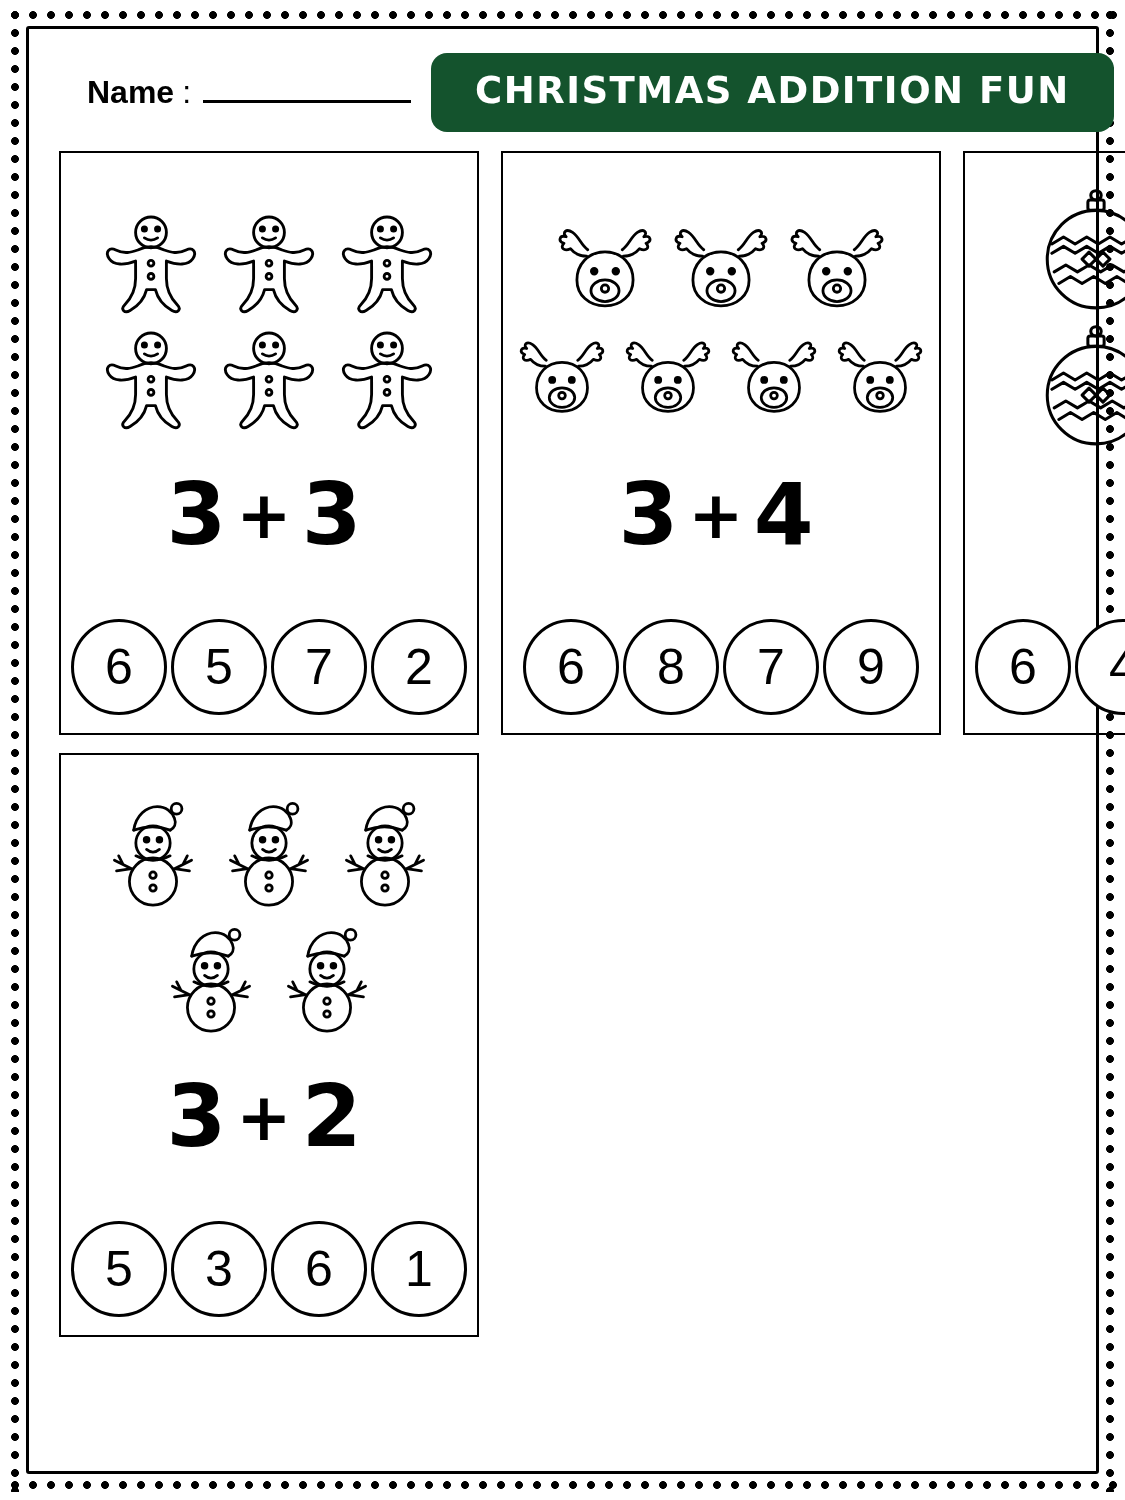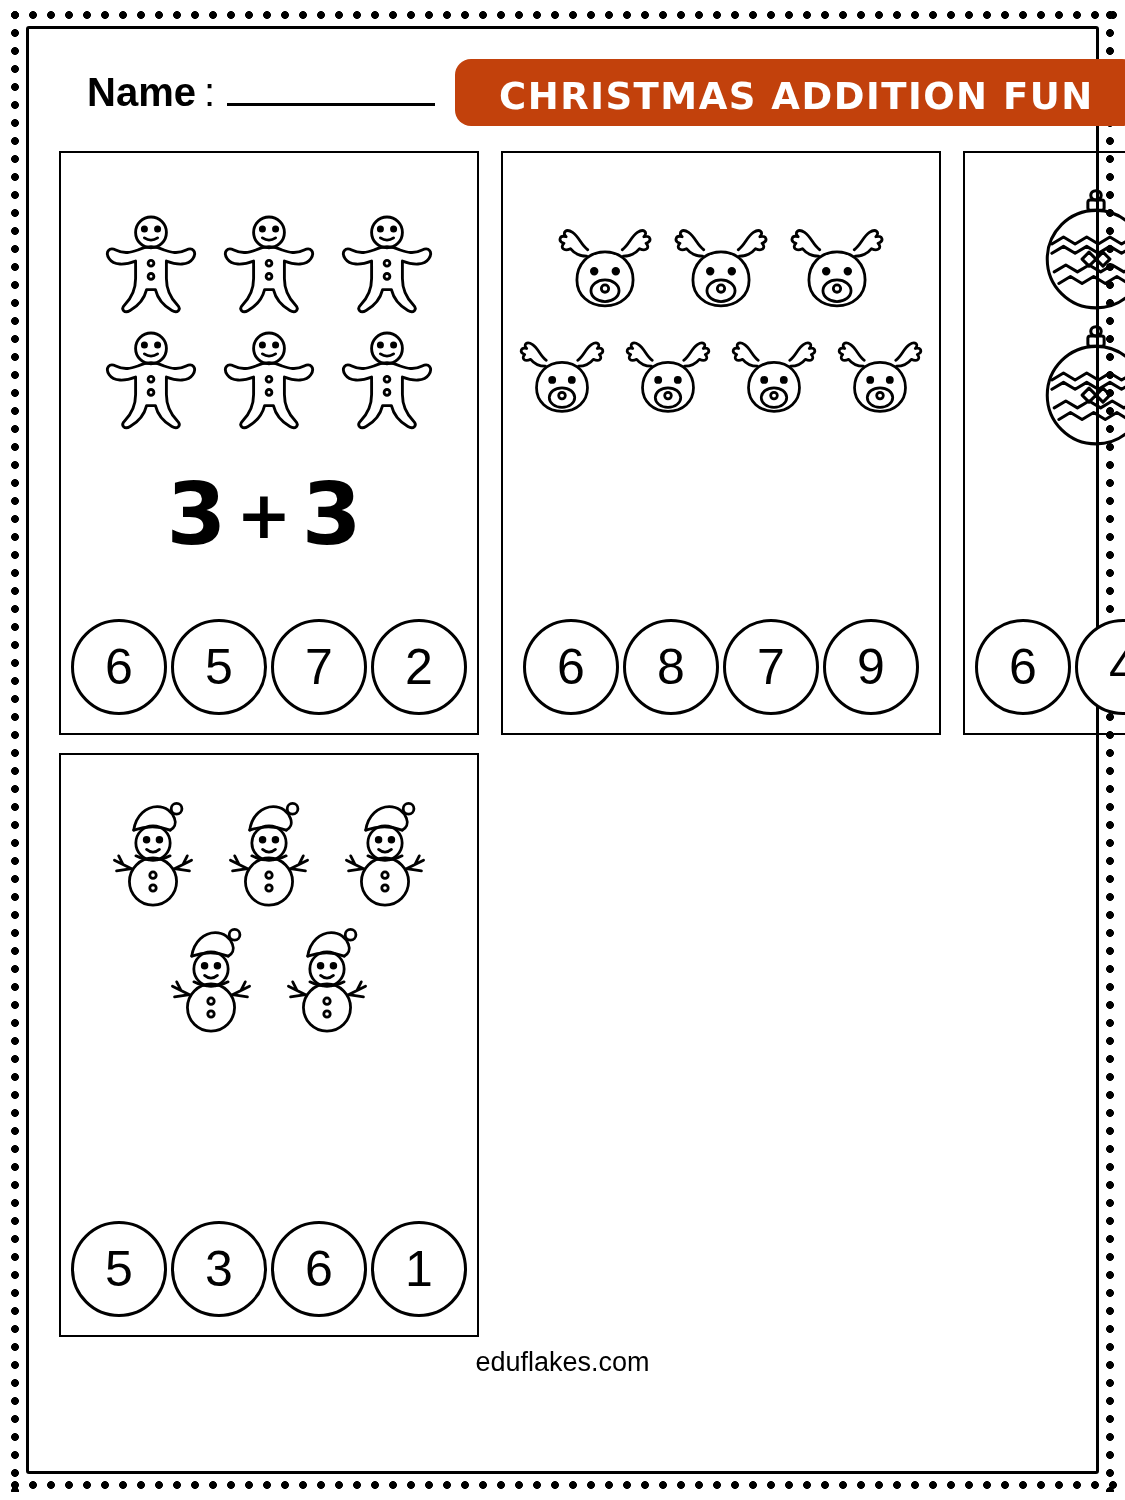--- a/index.html
+++ b/index.html
@@ -54,38 +54,38 @@
     display: flex;
     align-items: center;
     justify-content: space-between;
     gap: 20px;
     height: 74px;
   }
   .name-block {
     display: flex;
     align-items: baseline;
     gap: 8px;
-    font-size: 40px;
+    font-size: 32px;
     padding-left: 28px;
     white-space: nowrap;
   }
   .name-label { font-weight: bold; color: #000; }
   .name-colon { font-weight: normal; color: #000; }
   .name-line {
     display: inline-block;
     width: 208px;
     border-bottom: 3px solid #000;
     height: 2px;
     margin-left: 4px;
   }
   .title-pill {
-    background: #c2410c;
+    background: #14532d;
     color: #fff;
     border-radius: 16px;
-    padding: 16px 44px 8px 44px;
+    padding: 16px 44px 20px 44px;
     font-size: 37px;
     letter-spacing: 1.5px;
     font-family: "DejaVu Sans", sans-serif;
     font-weight: bold;
     text-align: right;
     white-space: nowrap;
     margin-right: 10px;
   }
 
   
@@ -383,20 +383,23 @@
                   <path d="M50 36 C66 36 76 48 76 62 C76 76 65 86 50 86 C35 86 24 76 24 62 C24 48 34 36 50 36 Z"></path>
                   <circle cx="40" cy="54" r="2.6" fill="#000"></circle>
                   <circle cx="60" cy="54" r="2.6" fill="#000"></circle>
                   <ellipse cx="50" cy="72" rx="13" ry="10"></ellipse>
                   <circle cx="50" cy="70" r="3.4"></circle>
                 </g>
               </svg>
             </span>
           </div>
         </div>
+        <div class="equation">
+          <span>3</span><span class="plus">+</span><span>4</span>
+        </div>
         <div class="choices">
           <div class="choice">6</div>
           <div class="choice">8</div>
           <div class="choice">7</div>
           <div class="choice">9</div>
         </div>
       </div>
 
       <div class="card">
         <div class="objects">
@@ -574,25 +577,27 @@
                   <circle cx="50" cy="78" r="22"></circle>
                   <circle cx="50" cy="72" r="3"></circle>
                   <circle cx="50" cy="84" r="3"></circle>
                   <path d="M30 66 L14 58 M30 66 L16 68 M22 62 L18 54"></path>
                   <path d="M70 66 L86 58 M70 66 L84 68 M78 62 L82 54"></path>
                 </g>
               </svg>
             </span>
           </div>
         </div>
+        <div class="equation">
+          <span>3</span><span class="plus">+</span><span>2</span>
+        </div>
         <div class="choices">
           <div class="choice">5</div>
           <div class="choice">3</div>
           <div class="choice">6</div>
           <div class="choice">1</div>
         </div>
       </div>
 
     </div>
 
-    <div class="footer">eduflakes.com</div>
   </div>
 </div>
 
 </body></html>

